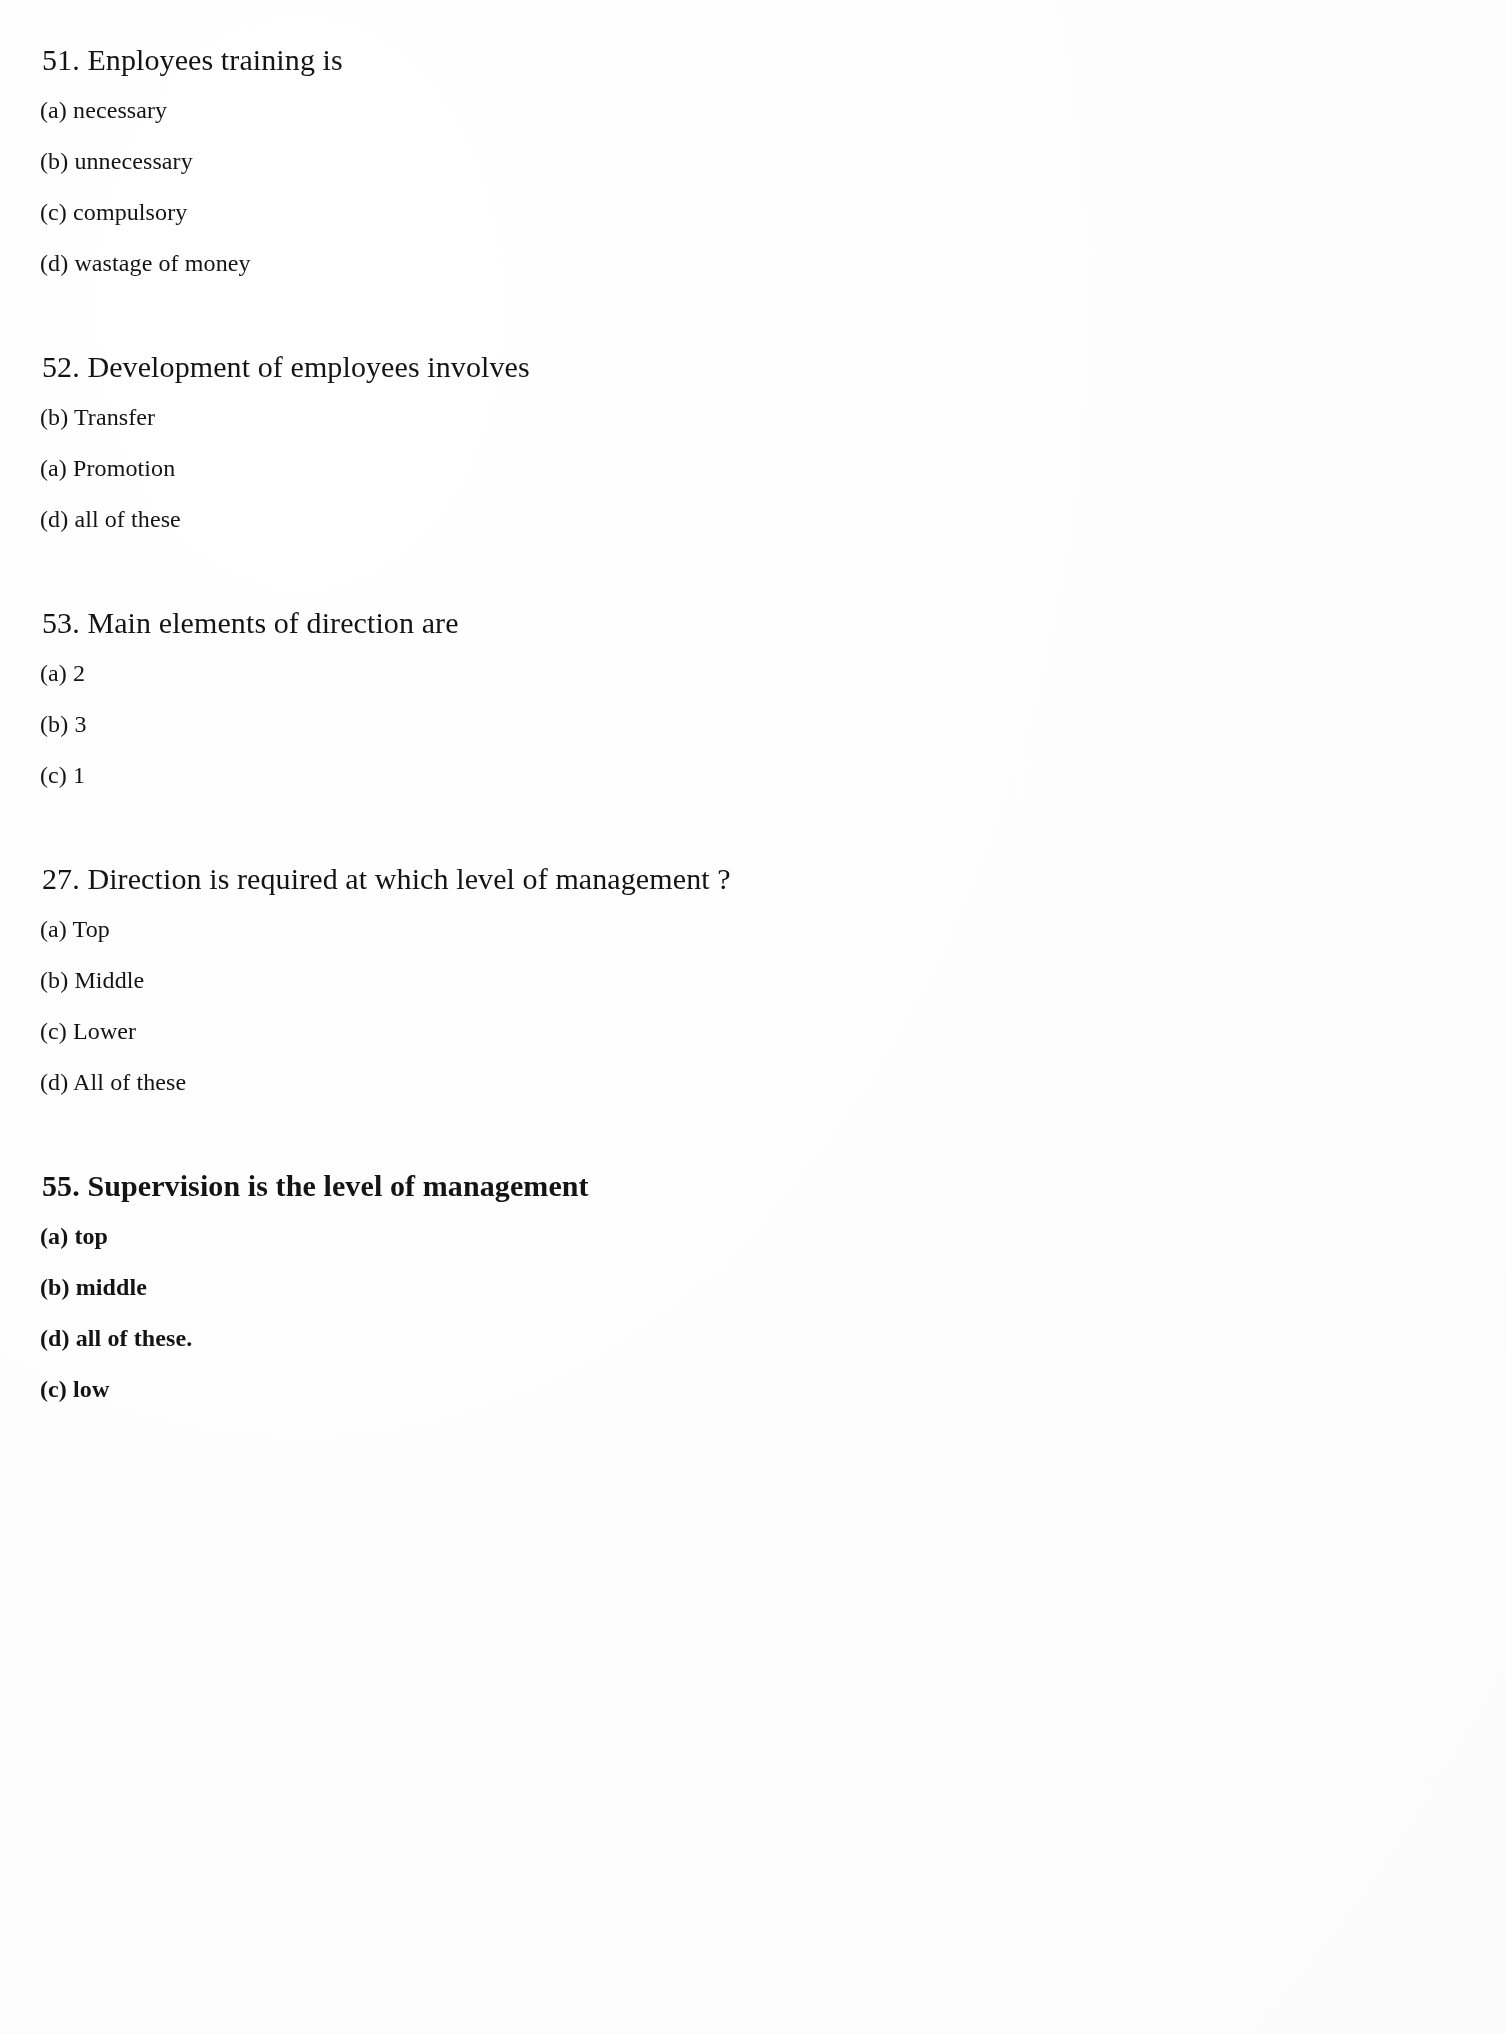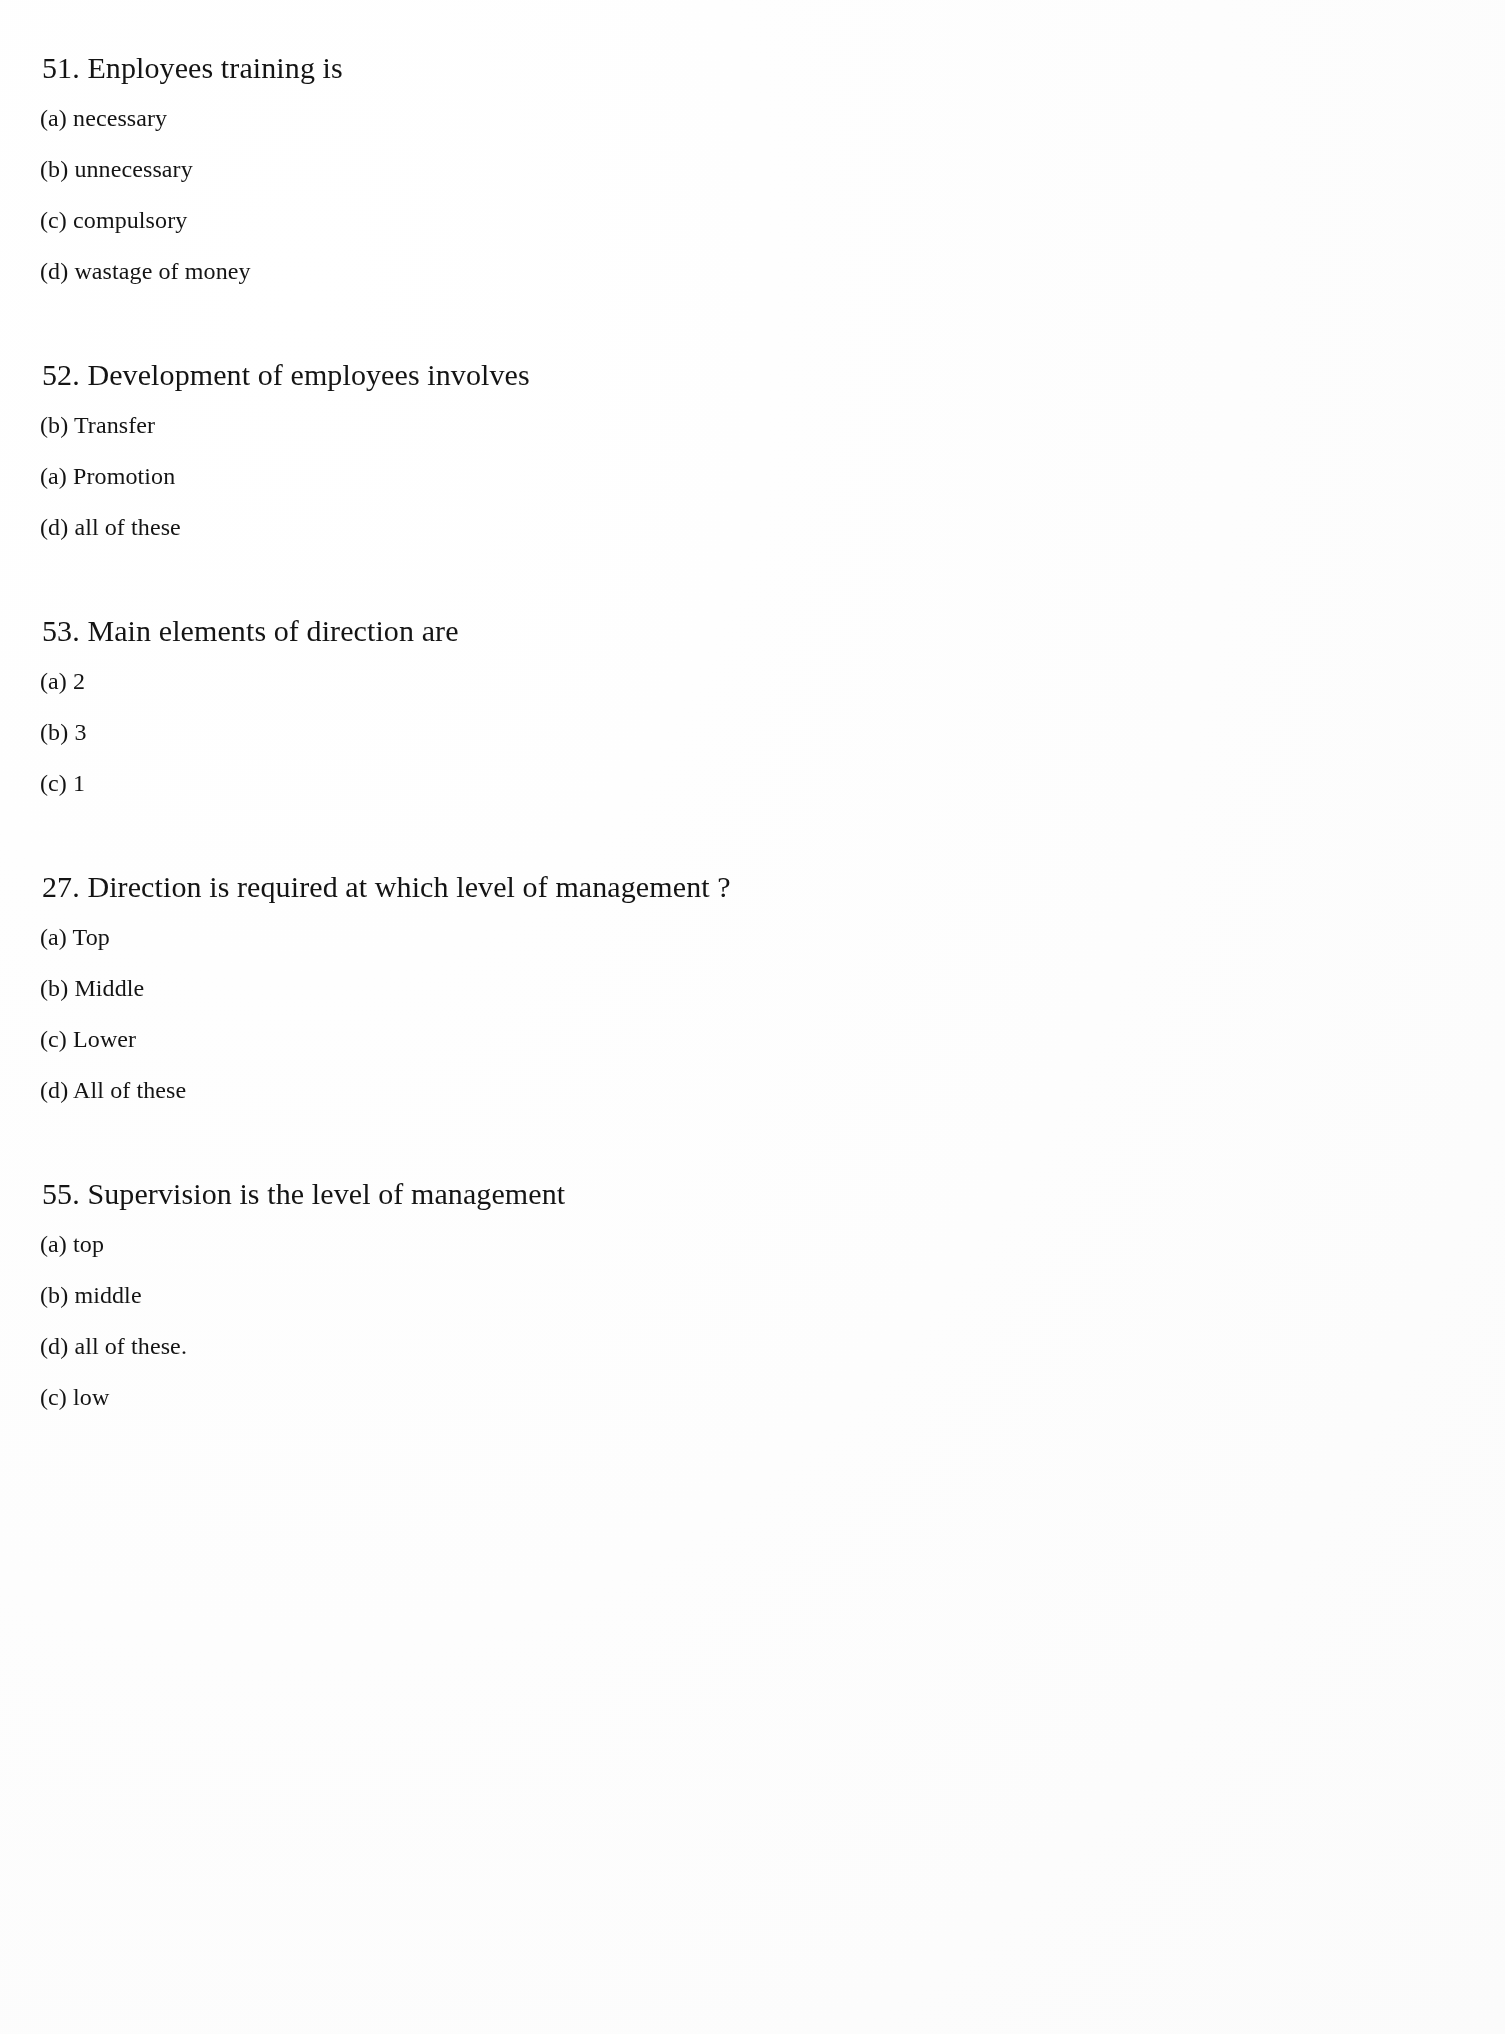--- a/index.html
+++ b/index.html
@@ -32,31 +32,31 @@
     position: absolute;
     inset: 0;
     background:
       radial-gradient(ellipse at 20% 15%, #ffffff 0%, #fdfdfd 55%, #fbfbfb 100%);
     pointer-events: none;
   }
 
   #content {
     position: absolute;
     left: 0;
-    top: 8px;
+    top: 0;
     width: 1505px;
     padding-top: 34px;
     box-sizing: border-box;
   }
 
   .question-block {
     margin: 0 0 52px 0;
     padding: 0;
   }
-  .question-block:last-child { margin-bottom: 0; }
+  .question-block:last-child { margin-bottom: 0; font-weight: bold; }
 
   .question-stem {
     font-size: 30px;
     line-height: 51px;
     letter-spacing: 0.1px;
     padding-left: 42px;
     white-space: pre;
     color: #141414;
     text-rendering: optimizeLegibility;
   }

